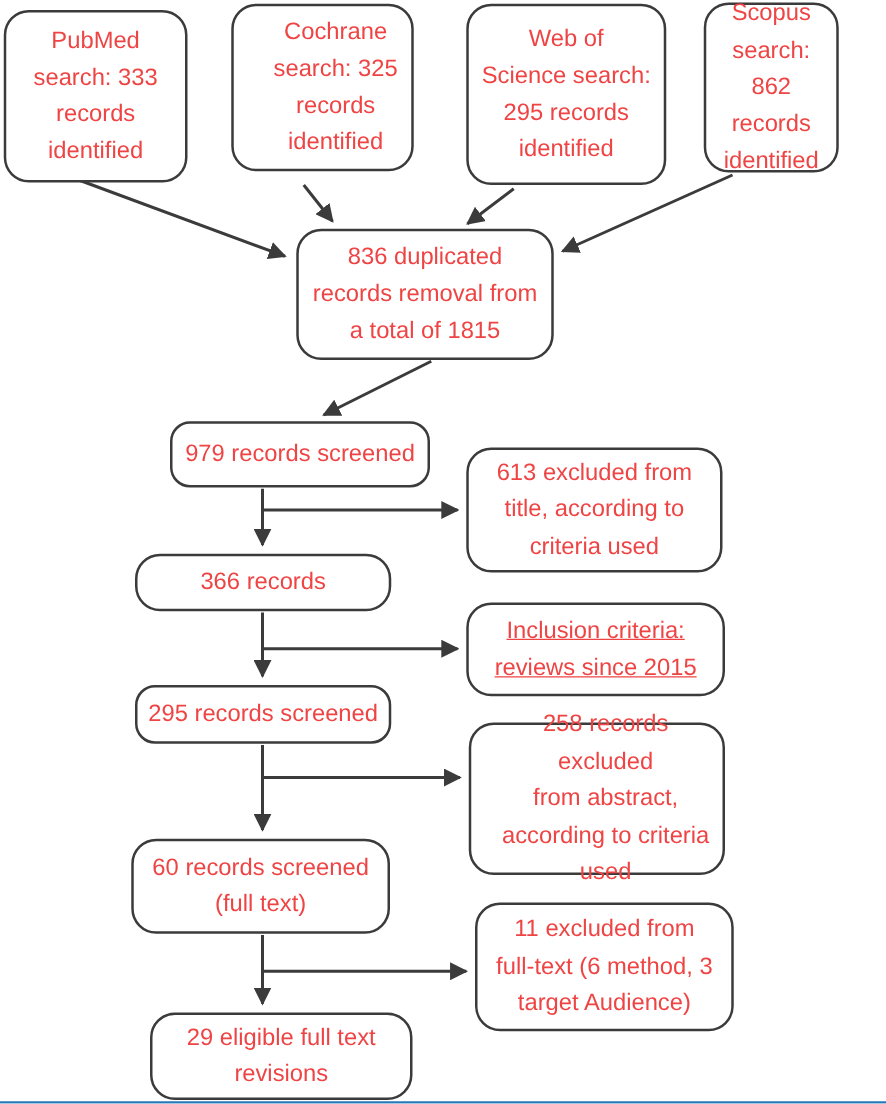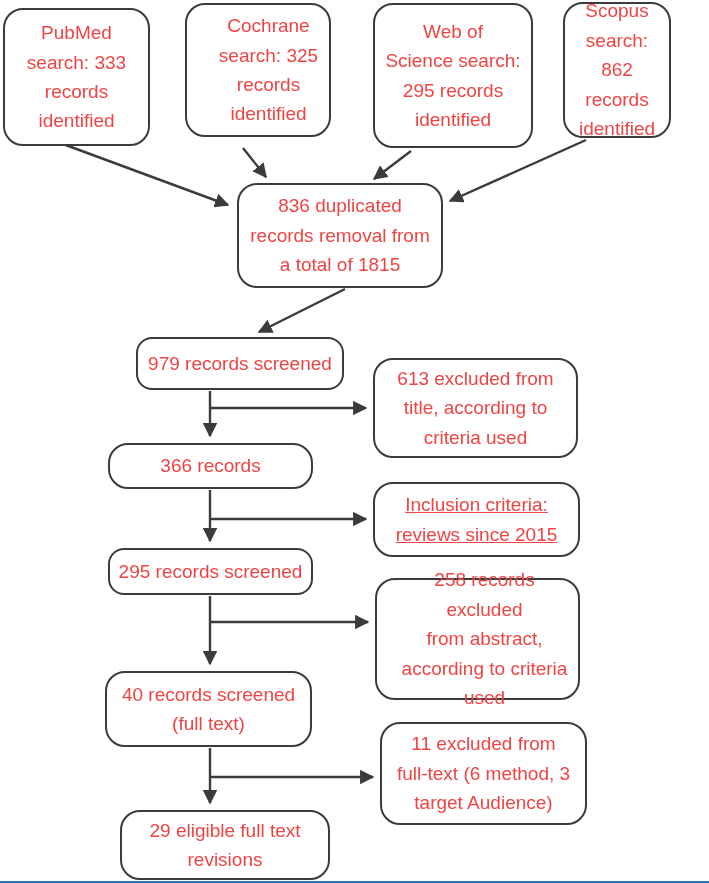--- a/index.html
+++ b/index.html
@@ -117,21 +117,21 @@
 title, according to
 criteria used</div>
   <div class="box b-366">366 records</div>
   <div class="box b-incl">Inclusion criteria:
 reviews since 2015</div>
   <div class="box b-295">295 records screened</div>
   <div class="box b-258">258 records excluded
 from abstract,
 according to criteria
 used</div>
-  <div class="box b-40">40 records screened
+  <div class="box b-40">60 records screened
 (full text)</div>
   <div class="box b-11">11 excluded from
 full-text (6 method, 3
 target Audience)</div>
   <div class="box b-29">29 eligible full text
 revisions</div>
 
   <div class="bottom-rule"></div>
 </div>
 

